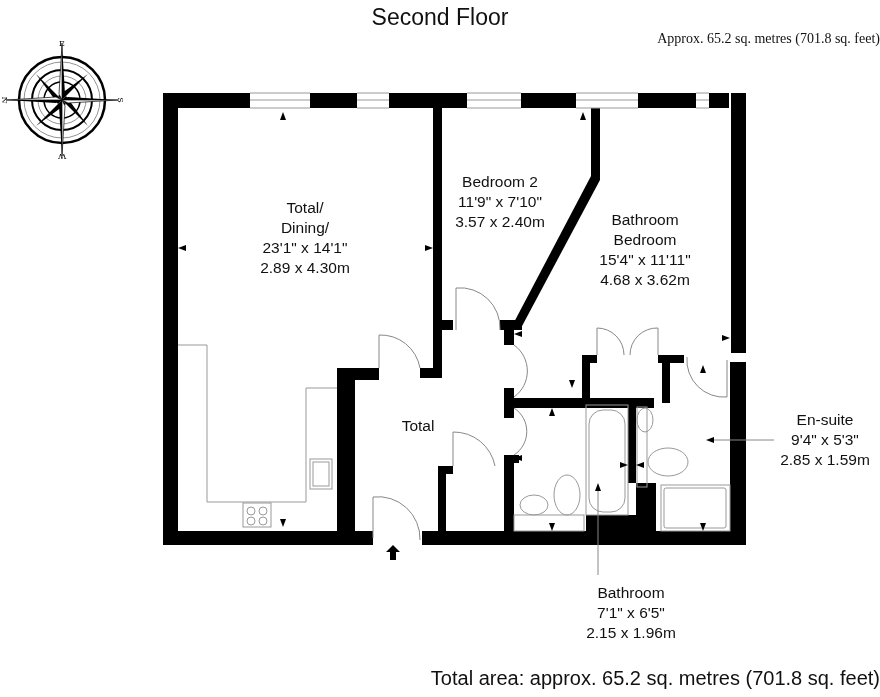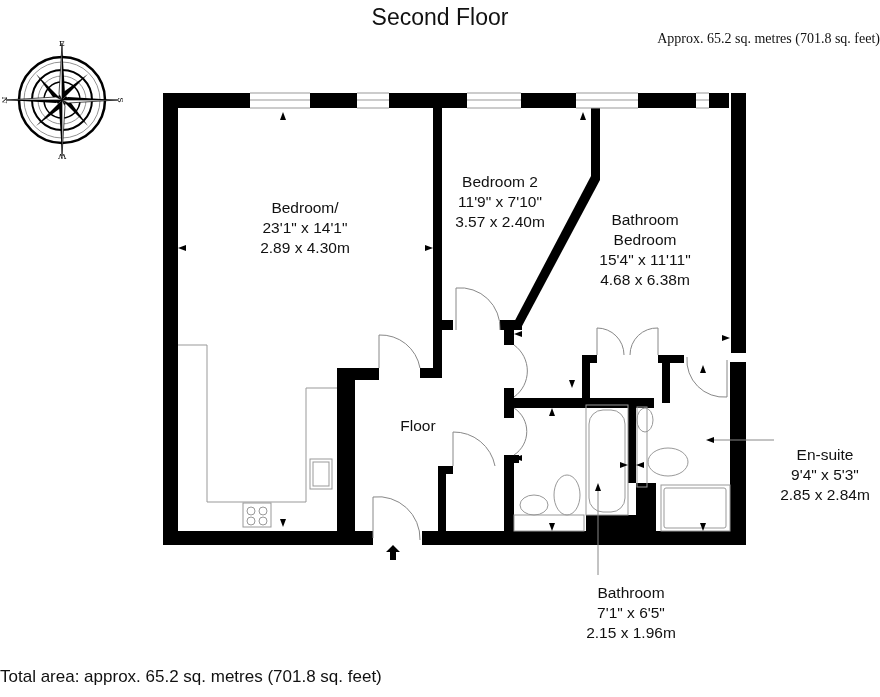--- a/index.html
+++ b/index.html
@@ -1,19 +1,19 @@
 <!DOCTYPE html>
 <html><head>
 <meta charset="utf-8">
 <style>
   html, body { margin: 0; padding: 0; background: #ffffff; }
   body { width: 880px; height: 697px; position: relative; overflow: hidden; font-family: "Liberation Sans", sans-serif; color: #111; }
   .title { position: absolute; left: 0; width: 880px; text-align: center; top: 4px; font-size: 23px; font-family: "Liberation Sans", sans-serif; }
   .subtitle { position: absolute; left: 0; width: 880px; text-align: right; top: 31px; font-size: 14px; font-family: "Liberation Serif", serif; }
-  .footer { position: absolute; left: 0; width: 880px; text-align: left; top: 667px; font-size: 17px; font-family: "Liberation Sans", sans-serif; }
+  .footer { position: absolute; left: 0; width: 880px; text-align: right; top: 667px; font-size: 20px; font-family: "Liberation Sans", sans-serif; }
   .plan { position: absolute; left: 0; top: 0; }
   .room-label { position: absolute; text-align: center; font-size: 15.5px; line-height: 20px; font-family: "Liberation Sans", sans-serif; }
   .room-label span { display: block; }
   .compass { position: absolute; left: 0; top: 30px; width: 140px; height: 140px; }
 </style>
 </head>
 <body>
 
 <div class="title">Second Floor</div>
 <div class="subtitle">Approx. 65.2 sq. metres (701.8 sq. feet)</div>
@@ -170,42 +170,43 @@
     <polygon points="706,440 714,437 714,443"></polygon>
     <polygon points="393,545 386,552 390,552 390,560 396,560 396,552 400,552"></polygon>
   </g>
   <g stroke="#888" stroke-width="1">
     <line x1="714" y1="440" x2="774" y2="440"></line>
     <line x1="598" y1="491" x2="598" y2="575"></line>
   </g>
 </svg>
 
 <div class="room-label" style="left:225px; top:198px; width:160px;">
-  <span>Bedroom/</span>
+  <span>Total/</span>
+  <span>Dining/</span>
   <span>23'1" x 14'1"</span>
   <span>2.89 x 4.30m</span>
 </div>
 <div class="room-label" style="left:440px; top:172px; width:120px;">
   <span>Bedroom 2</span>
   <span>11'9" x 7'10"</span>
   <span>3.57 x 2.40m</span>
 </div>
 <div class="room-label" style="left:575px; top:210px; width:140px;">
   <span>Bathroom</span>
   <span>Bedroom</span>
   <span>15'4" x 11'11"</span>
-  <span>4.68 x 6.38m</span>
+  <span>4.68 x 3.62m</span>
 </div>
 <div class="room-label" style="left:388px; top:416px; width:60px;">
-  <span>Floor</span>
-</div>
-<div class="room-label" style="left:770px; top:410px; width:110px;margin-top:35px;">
+  <span>Total</span>
+</div>
+<div class="room-label" style="left:770px; top:410px; width:110px;">
   <span>En-suite</span>
   <span>9'4" x 5'3"</span>
-  <span>2.85 x 2.84m</span>
+  <span>2.85 x 1.59m</span>
 </div>
 <div class="room-label" style="left:571px; top:583px; width:120px;">
   <span>Bathroom</span>
   <span>7'1" x 6'5"</span>
   <span>2.15 x 1.96m</span>
 </div>
 
 <div class="footer">Total area: approx. 65.2 sq. metres (701.8 sq. feet)</div>
 
 </body></html>

